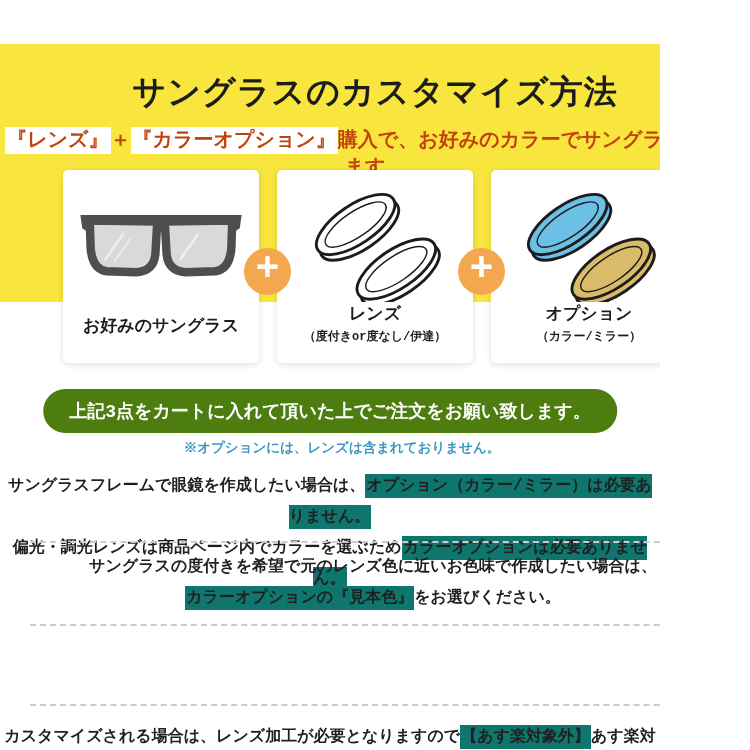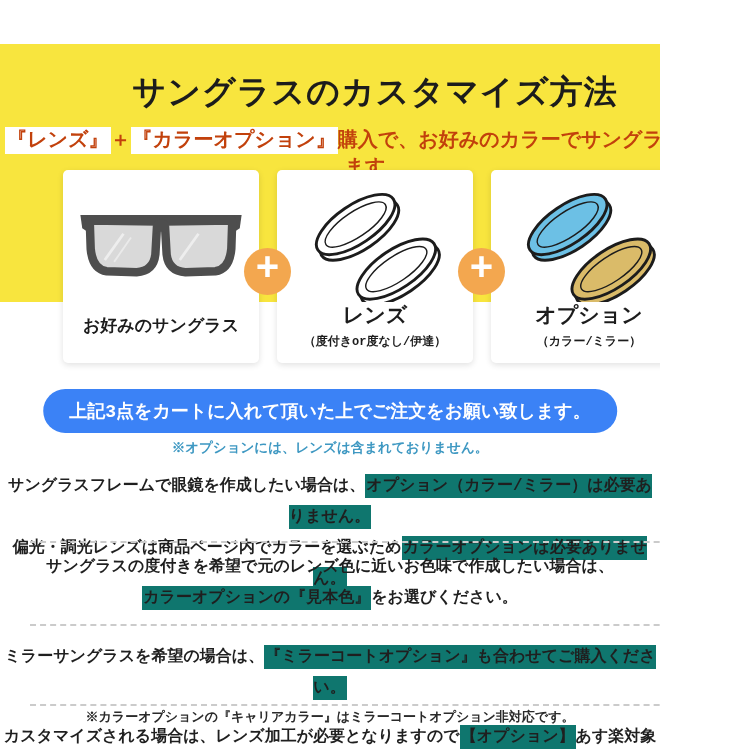--- a/index.html
+++ b/index.html
@@ -12,39 +12,39 @@
     font-size:33px; font-weight:700; letter-spacing:1px; color:#1c1c1c;}
   .subtitle{margin:0; position:absolute; top:82px; left:0; width:100%; text-align:center;
     font-size:20px; font-weight:700; color:#c2410c;}
   .subtitle .wht{background:#ffffff; padding:2px 2px;}
 
   .box{position:absolute; top:126px; width:196px; height:193px; background:#ffffff;
     border-radius:5px; box-shadow:0 2px 6px rgba(0,0,0,.12); z-index:2; text-align:center;}
   .box1{left:63px;} .box2{left:277px;} .box3{left:491px;}
   .box-art{height:126px; margin-top:8px; display:flex; align-items:center; justify-content:center;}
   .box1 .box-art{height:118px; margin-top:16px;}
-  .box-label{font-size:21px; font-weight:700; line-height:1.25; color:#1c1c1c;}
+  .box-label{font-size:17px; font-weight:700; line-height:1.25; color:#1c1c1c;}
   .box1 .box-label{margin-top:12px; font-size:17px;}
   .box-sub{font-size:12px; font-weight:700; margin-top:3px; color:#1c1c1c;}
 
   .plus{position:absolute; top:204px; width:47px; height:47px; border-radius:50%;
     background:#F3A74F; z-index:3; color:#fff; display:flex; align-items:center; justify-content:center;
     font-size:40px; font-weight:700; line-height:1; padding-bottom:4px; box-sizing:border-box;}
   .plus1{left:244px;} .plus2{left:458px;}
 
   .banner{position:absolute; top:345px; left:50%; transform:translateX(-50%);
-    background:#3b82f6; color:#ffffff; font-size:18px; font-weight:700;
+    background:#4d7c0f; color:#ffffff; font-size:18px; font-weight:700;
     padding:10px 26px; border-radius:24px; white-space:nowrap; z-index:2;}
-  .banner-note{position:absolute; top:395px; left:0; width:100%; text-align:center;
+  .banner-note{position:absolute; top:395px; left:12px; width:100%; text-align:center;
     font-size:13.5px; font-weight:700; color:#3E98C2;}
 
   .sec{position:absolute; left:0; width:100%; text-align:center; font-size:16px; font-weight:700; color:#1f1f1f;}
   .sec .line{line-height:31px;}
   .hl{background:#0f766e; padding:3px 1px;}
-  .sec1{top:427px;} .sec2{top:508px;} .sec3{top:598px;} .sec4{top:678px;}
+  .sec1{top:427px;} .sec2{top:508px;padding-left:43px;} .sec3{top:598px;} .sec4{top:678px;}
   .sec3 .small{font-size:13px; font-weight:700; line-height:24px; margin-top:2px; color:#2a2a2a;}
 
   .divider{position:absolute; left:30px; width:690px; height:0; border-top:2px dashed #CBCBCB;}
   .d1{top:497px;} .d2{top:580px;} .d3{top:660px;} .d4{top:716px;}
 </style>
 </head>
 <body>
 
 <div class="page">
 
@@ -121,26 +121,22 @@
 
   <div class="divider d1"></div>
 
   <div class="sec sec2">
     <div class="line"><span>サングラスの度付きを希望で元のレンズ色に近いお色味で作成したい場合は、</span></div>
     <div class="line"><span class="hl">カラーオプションの『見本色』</span><span>をお選びください。</span></div>
   </div>
 
   <div class="divider d2"></div>
 
-  <div class="sec sec3">
-    <div class="line"><span>ミラーサングラスを希望の場合は、</span><span class="hl">『ミラーコートオプション』も合わせてご購入ください。</span></div>
-    <div class="small">※カラーオプションの『キャリアカラー』はミラーコートオプション非対応です。</div>
-  </div>
 
   <div class="divider d3"></div>
 
   <div class="sec sec4">
-    <div class="line"><span>カスタマイズされる場合は、レンズ加工が必要となりますので</span><span class="hl">【オプション】</span><span>あす楽対象外。</span></div>
+    <div class="line"><span>カスタマイズされる場合は、レンズ加工が必要となりますので</span><span class="hl">【あす楽対象外】</span><span>あす楽対象外。</span></div>
   </div>
 
   <div class="divider d4"></div>
 
 </div>
 
 </body></html>

